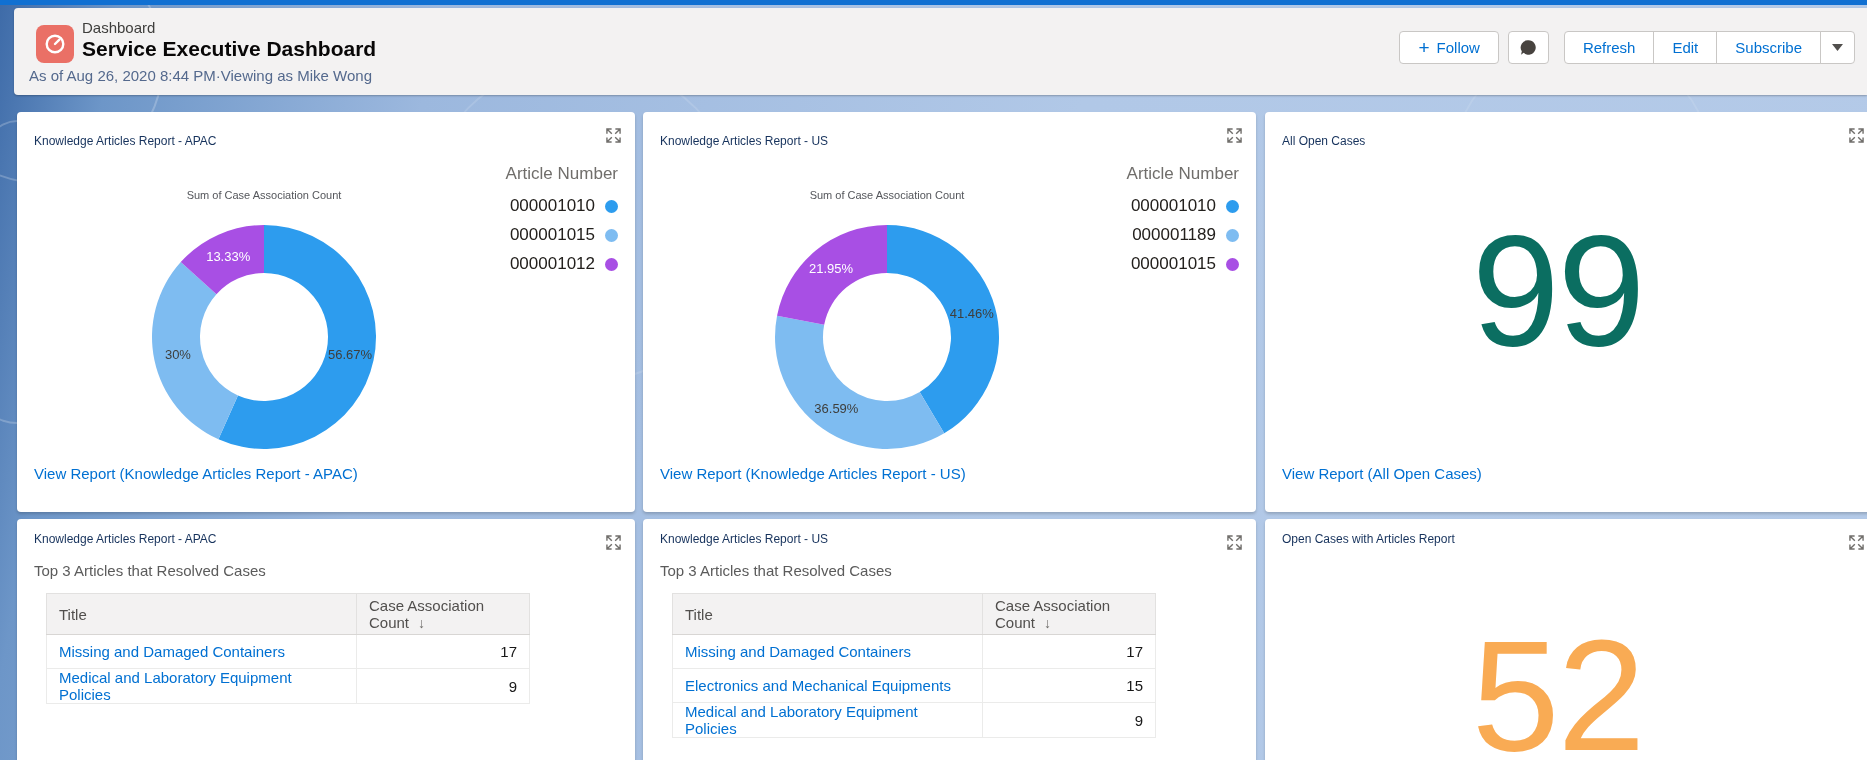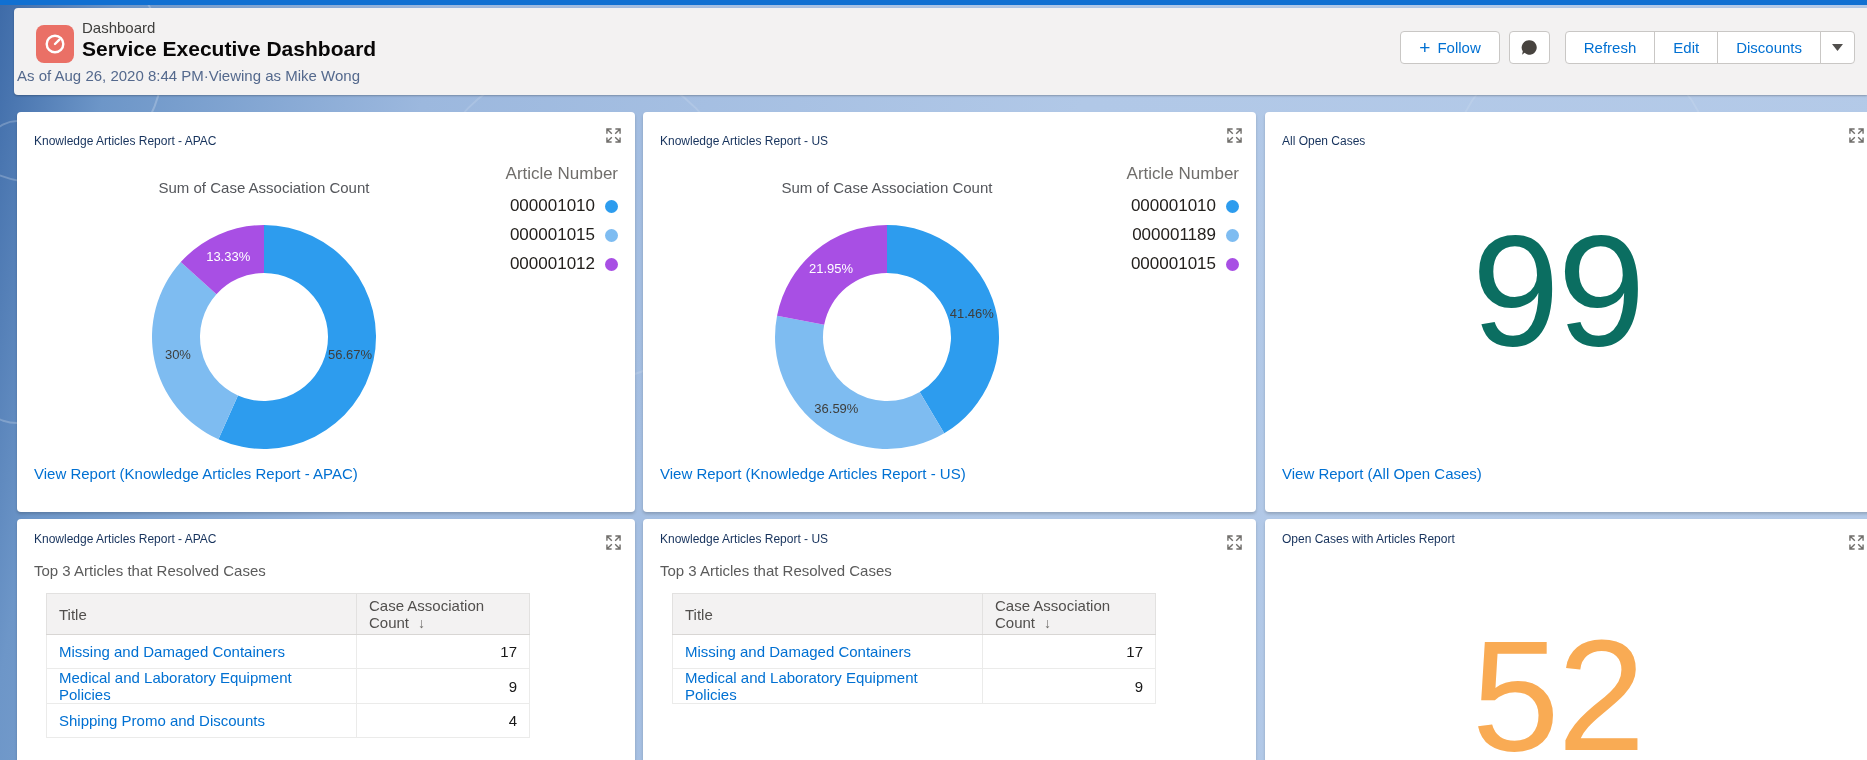--- a/index.html
+++ b/index.html
@@ -13,21 +13,21 @@
   .f4{left:1450px;top:40px;width:260px;height:260px;opacity:.5;}
   .topline{position:absolute;left:0;top:0;right:0;height:5px;background:#1070d2;}
 
   
   .header{position:absolute;left:14px;right:0;top:8px;height:87px;background:#f3f2f2;
     border-radius:4px 0 0 4px;box-shadow:0 1px 2px rgba(0,0,0,.25);}
   .dash-icon{position:absolute;left:22px;top:17px;width:38px;height:38px;border-radius:8px;
     background:#ea7066;display:flex;align-items:center;justify-content:center;}
   .obj-label{position:absolute;left:68px;top:11px;font-size:15px;color:#3e3e3c;}
   .h-title{position:absolute;left:68px;top:29px;font-size:21px;font-weight:700;color:#080707;}
-  .h-meta{position:absolute;left:3px;top:59px;font-size:15px;color:#54698d;}
+  .h-meta{position:absolute;left:15px;top:59px;font-size:15px;color:#54698d;}
   .hbtns{position:absolute;top:23px;right:12px;display:flex;align-items:center;}
   .btn{height:33px;box-sizing:border-box;background:#fff;border:1px solid #c9c7c5;border-radius:4px;
     color:#0070d2;font-size:15px;display:flex;align-items:center;justify-content:center;
     padding:0 18px;cursor:pointer;white-space:nowrap;}
   .plus{font-size:19px;margin-right:7px;line-height:1;}
   .gap8{margin-left:9px;} .gap14{margin-left:15px;}
   .icon-btn{padding:0 11px;}
   .btn-group{display:flex;}
   .btn-group .btn{border-radius:0;margin-left:-1px;}
   .btn-group .btn:first-child{border-radius:4px 0 0 4px;margin-left:0;}
@@ -37,21 +37,21 @@
   .card{position:absolute;background:#fff;border-radius:4px;box-shadow:0 2px 3px rgba(0,0,0,.18);}
   #c1{left:17px;top:112px;width:618px;height:400px;}
   #c2{left:643px;top:112px;width:613px;height:400px;}
   #c3{left:1265px;top:112px;width:613px;height:400px;}
   #c4{left:17px;top:519px;width:618px;height:400px;}
   #c5{left:643px;top:519px;width:613px;height:400px;}
   #c6{left:1265px;top:519px;width:613px;height:400px;}
   .card-title{position:absolute;left:17px;top:22px;font-size:12px;color:#16325c;}
   .t-card .card-title{top:13px;}
   .expand{position:absolute;right:14px;top:16px;width:15px;height:15px;cursor:pointer;}
-  .chart-title{position:absolute;width:250px;text-align:center;font-size:15px;color:#54565b;top:67px;}
+  .chart-title{position:absolute;width:250px;text-align:center;font-size:11px;color:#54565b;top:77px;}
   #c1 .chart-title{left:122px;} #c2 .chart-title{left:119px;}
   .donut{position:absolute;width:250px;height:250px;top:100px;}
   #c1 .donut{left:122px;} #c2 .donut{left:119px;}
   .legend{position:absolute;right:17px;top:52px;text-align:right;}
   .legend-title{font-size:17px;color:#706e6b;margin-bottom:12px;}
   .leg-row{display:flex;align-items:center;justify-content:flex-end;margin:9px 0;font-size:17px;color:#23201d;}
   .leg-dot{width:13px;height:13px;border-radius:50%;margin-left:10px;}
   .view-link{position:absolute;left:17px;top:353px;font-size:15px;color:#0070d2;text-decoration:none;cursor:pointer;}
   .metric{position:absolute;left:0;width:585px;top:96px;text-align:center;
     font-size:158px;line-height:1.05;font-weight:400;letter-spacing:-2px;}
@@ -95,21 +95,21 @@
         <span>Follow</span>
       </button>
       <button class="btn icon-btn gap8">
         <svg width="17" height="17" viewBox="0 0 16 16">
           <path d="M8 1.2a6.8 6.8 0 1 1-4.6 11.8L1 14.8l.7-3.2A6.8 6.8 0 0 1 8 1.2z" fill="#47433f"></path>
         </svg>
       </button>
       <div class="btn-group gap14">
         <button class="btn">Refresh</button>
         <button class="btn">Edit</button>
-        <button class="btn">Discounts</button>
+        <button class="btn">Subscribe</button>
         <button class="btn icon-btn">
           <svg width="11" height="7" viewBox="0 0 11 7">
             <path d="M0 0h11L5.5 7z" fill="#514f4d"></path>
           </svg>
         </button>
       </div>
     </div>
   </div>
 
   <div class="card" id="c1">
@@ -204,24 +204,20 @@
       </thead>
       <tbody>
           <tr>
             <td class="col-t"><a class="row-link">Missing and Damaged Containers</a></td>
             <td class="num">17</td>
           </tr>
           <tr>
             <td class="col-t"><a class="row-link">Medical and Laboratory Equipment Policies</a></td>
             <td class="num">9</td>
           </tr>
-          <tr>
-            <td class="col-t"><a class="row-link">Shipping Promo and Discounts</a></td>
-            <td class="num">4</td>
-          </tr>
         </tbody>
     </table>
   </div>
 
   <div class="card t-card" id="c5">
     <div class="card-title">Knowledge Articles Report - US</div>
     <svg class="expand" viewBox="0 0 16 16" stroke="#706e6b" stroke-width="1.5" fill="none">
       <path d="M6 1H1v5M1 1l5.2 5.2M10 1h5v5M15 1L9.8 6.2M6 15H1v-5M1 15l5.2-5.2M10 15h5v-5M15 15L9.8 9.8"></path>
     </svg>
     <div class="subtitle">Top 3 Articles that Resolved Cases</div>
@@ -231,20 +227,24 @@
           <th class="col-t">Title</th>
           <th><span>Case Association Count</span><span class="sort">↓</span></th>
         </tr>
       </thead>
       <tbody>
           <tr>
             <td class="col-t"><a class="row-link">Missing and Damaged Containers</a></td>
             <td class="num">17</td>
           </tr>
           <tr>
+            <td class="col-t"><a class="row-link">Electronics and Mechanical Equipments</a></td>
+            <td class="num">15</td>
+          </tr>
+          <tr>
             <td class="col-t"><a class="row-link">Medical and Laboratory Equipment Policies</a></td>
             <td class="num">9</td>
           </tr>
         </tbody>
     </table>
   </div>
 
   <div class="card t-card" id="c6">
     <div class="card-title">Open Cases with Articles Report</div>
     <svg class="expand" viewBox="0 0 16 16" stroke="#706e6b" stroke-width="1.5" fill="none">

